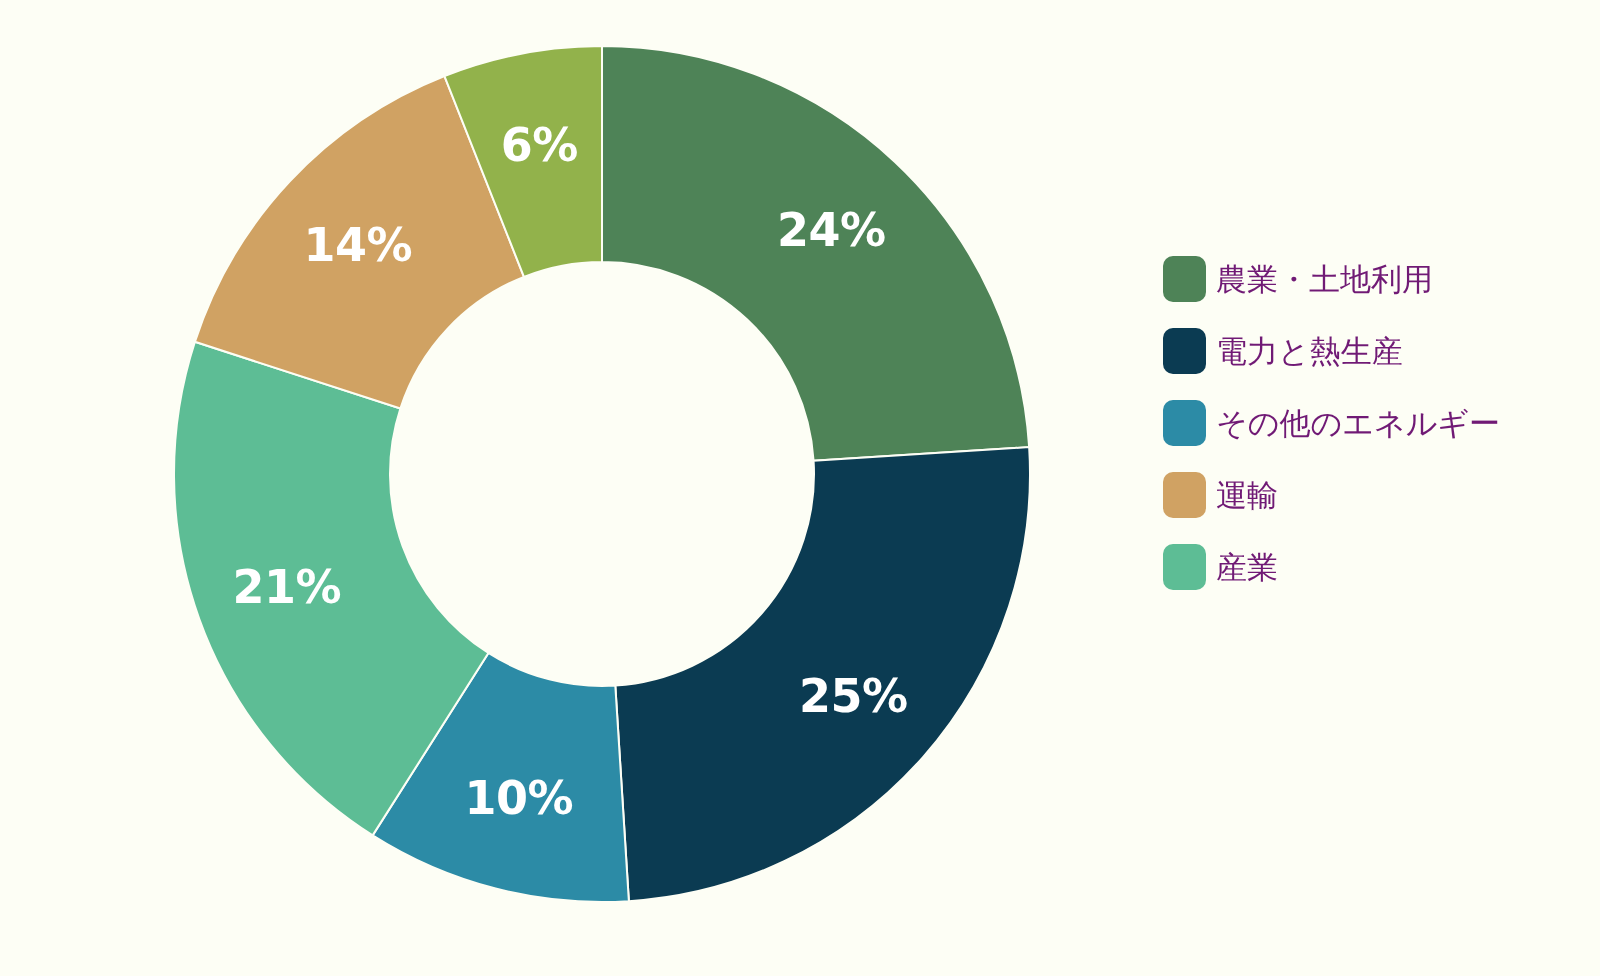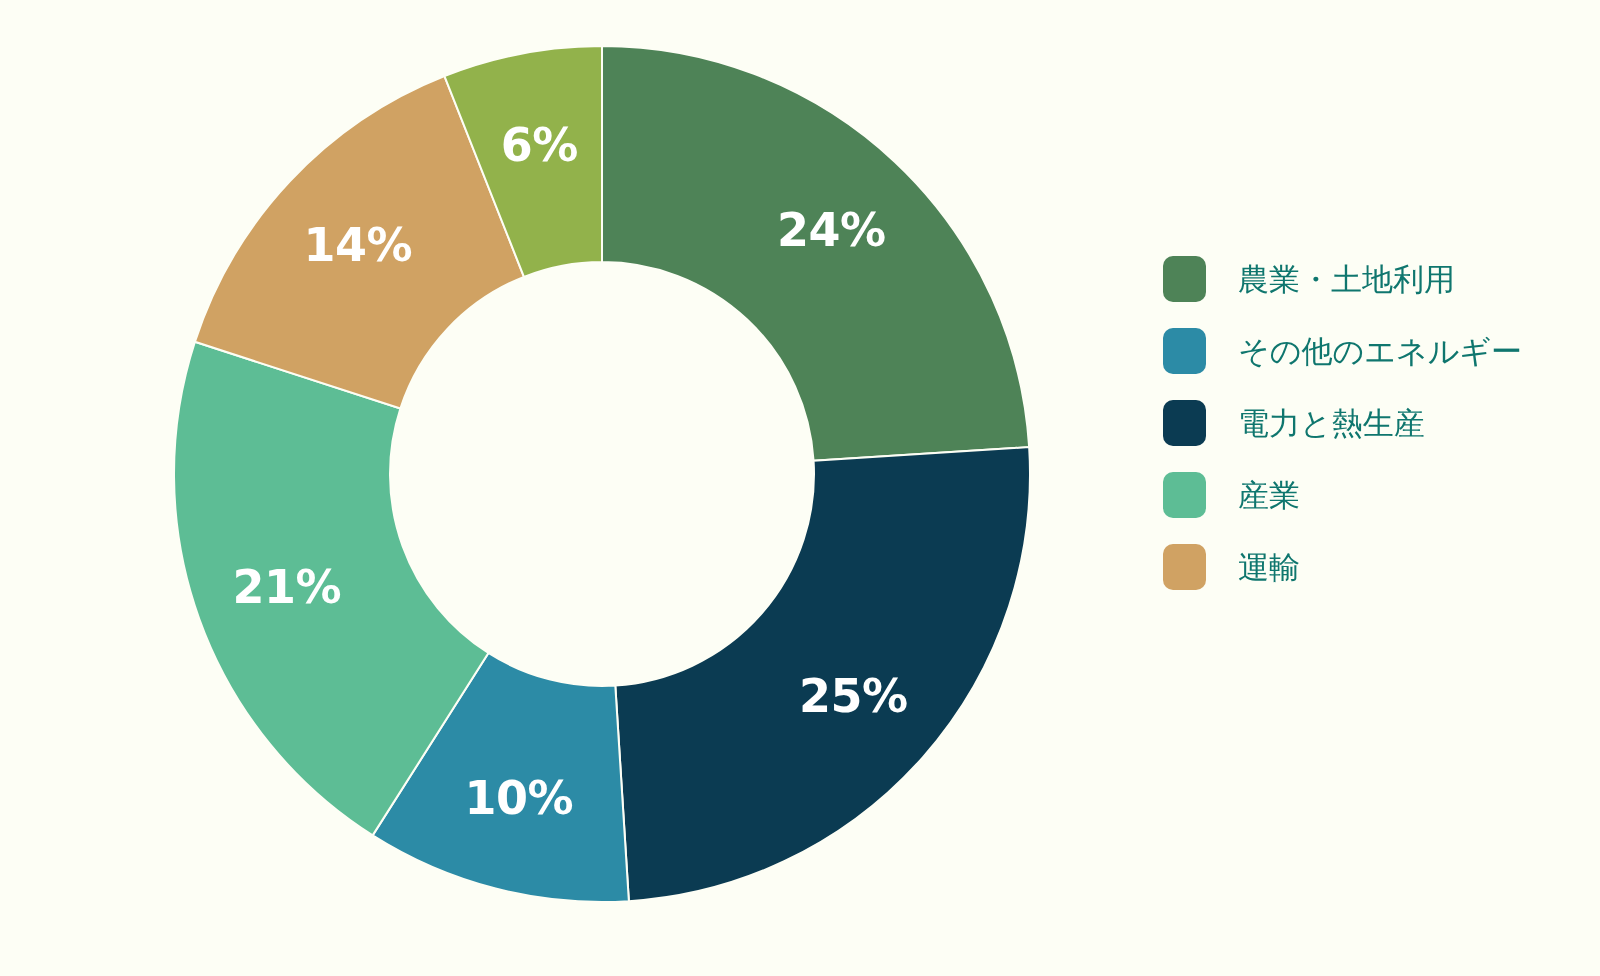--- a/index.html
+++ b/index.html
@@ -51,24 +51,24 @@
     align-items: center;
     height: 72px;
   }
   .legend-swatch {
     width: 43px;
     height: 46px;
     border-radius: 10px;
     flex: 0 0 auto;
   }
   .legend-label {
-    margin-left: 32px;
+    margin-left: 10px;
     font-family: "DejaVu Sans", "Liberation Sans", sans-serif;
     font-size: 31px;
-    color: #0f766e;
+    color: #701a75;
     line-height: 1;
     white-space: nowrap;
   }
 </style>
 </head>
 <body style="background: rgb(253, 254, 245);">
 
 <div id="chart-root" style="background: rgb(253, 254, 245);">
 
   <div id="donut-area">
@@ -91,30 +91,30 @@
         </g>
     </svg>
   </div>
 
   <div id="legend">
       <div class="legend-item">
         <span class="legend-swatch" style="background: rgb(78, 131, 87);"></span>
         <span class="legend-label">農業・土地利用</span>
       </div>
       <div class="legend-item">
+        <span class="legend-swatch" style="background: rgb(11, 59, 82);"></span>
+        <span class="legend-label">電力と熱生産</span>
+      </div>
+      <div class="legend-item">
         <span class="legend-swatch" style="background: rgb(44, 139, 166);"></span>
         <span class="legend-label">その他のエネルギー</span>
       </div>
       <div class="legend-item">
-        <span class="legend-swatch" style="background: rgb(11, 59, 82);"></span>
-        <span class="legend-label">電力と熱生産</span>
+        <span class="legend-swatch" style="background: rgb(208, 162, 99);"></span>
+        <span class="legend-label">運輸</span>
       </div>
       <div class="legend-item">
         <span class="legend-swatch" style="background: rgb(93, 189, 149);"></span>
         <span class="legend-label">産業</span>
-      </div>
-      <div class="legend-item">
-        <span class="legend-swatch" style="background: rgb(208, 162, 99);"></span>
-        <span class="legend-label">運輸</span>
       </div>
     </div>
 
 </div>
 
 </body></html>

